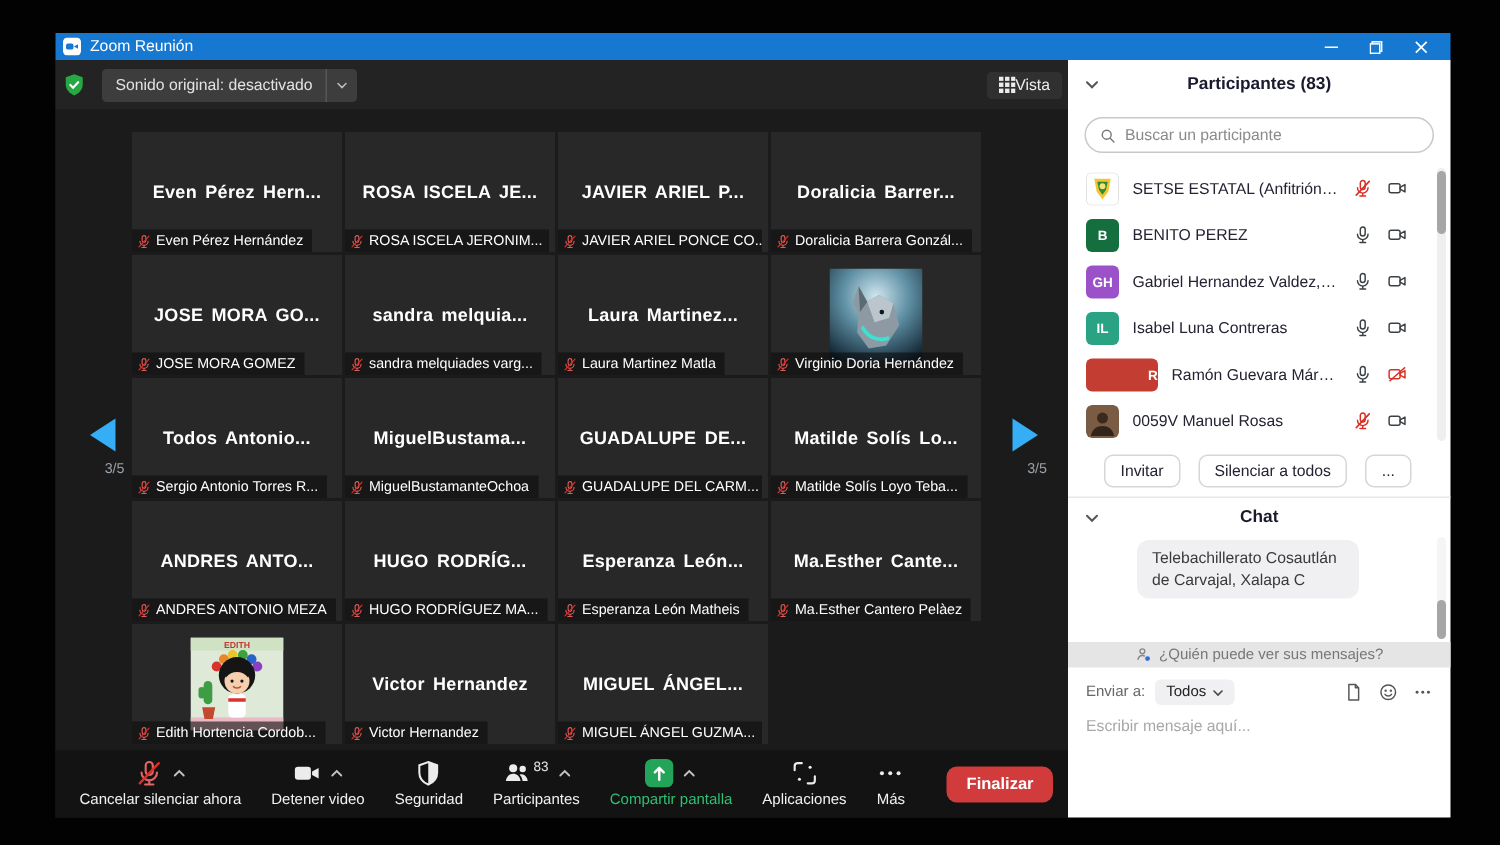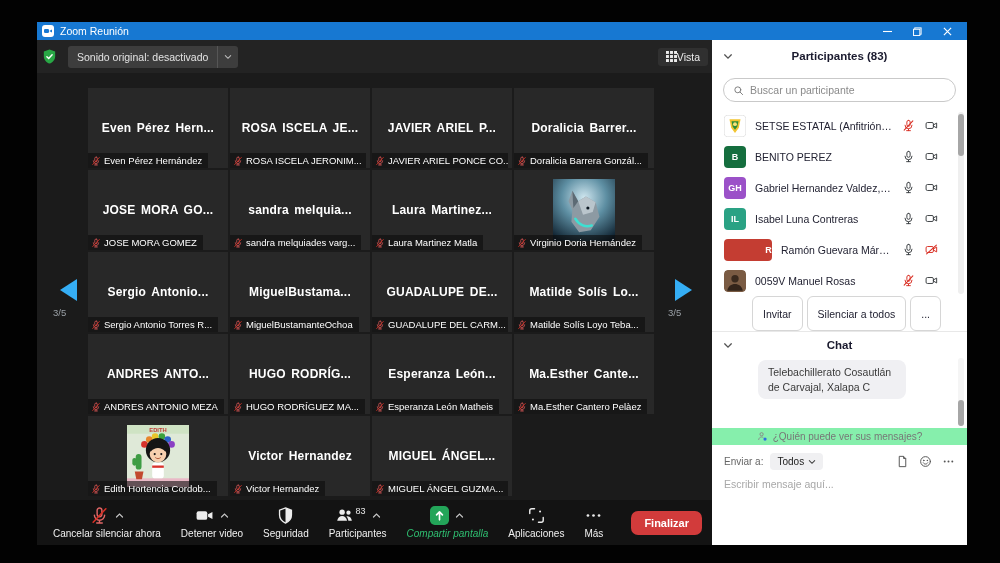--- a/index.html
+++ b/index.html
@@ -43,37 +43,37 @@
   .tile-name { color:#fff; font-weight:bold; font-size:12px; letter-spacing:.2px; text-align:center;
                padding:0 6px; word-spacing:2px; }
   .tile-label { position:absolute; left:0; bottom:0; display:flex; align-items:center; gap:3px;
                 background:rgba(12,12,12,.6); padding:2px 6px 2px 3px; font-size:9.5px; color:#fff;
                 max-width:97%; white-space:nowrap; overflow:hidden; }
   .mic-s { color:#e05a5a; width:10px; height:10px; display:flex; flex:none; }
   .mic-s svg { width:10px; height:10px; }
   .tile-avatar { width:62px; height:62px; }
   .tile-avatar svg { width:100%; height:100%; display:block; }
 
-  .nav { position:absolute; top:206px; width:30px; text-align:left; }
+  .nav { position:absolute; top:206px; width:30px; text-align:right; }
   .nav.prev { left:16px; } .nav.next { right:14px; }
   .tri-left { width:0; height:0; border-top:11px solid transparent; border-bottom:11px solid transparent;
               border-right:17px solid #35aef5; margin:0 auto; }
   .tri-right { width:0; height:0; border-top:11px solid transparent; border-bottom:11px solid transparent;
                border-left:17px solid #35aef5; margin:0 auto; }
   .page { margin-top:6px; font-size:9.5px; color:#9aa0a6; }
 
   
   .toolbar { height:45px; background:#131313; display:flex; align-items:stretch; padding:0 10px 0 6px; flex:none; }
   .titem { display:flex; flex-direction:column; align-items:center; justify-content:center; padding:0 10px; color:#ececec; }
   .ticon-row { height:19px; display:flex; align-items:center; }
   .ticon { display:flex; } .ticon svg { width:19px; height:19px; }
   .tchev { margin-left:6px; color:#c4c4c4; display:flex; } .tchev svg { width:9px; height:7px; }
   .pcount { font-size:9px; color:#e8e8e8; margin-left:2px; align-self:flex-start; }
   .tlabel { font-size:10px; margin-top:3px; color:#f1f1f1; white-space:nowrap; }
-  .tlabel.green { color:#2fbf71;font-style:italic; }
+  .tlabel.green { color:#2fbf71; }
   .end-btn { margin-left:auto; align-self:center; background:#d23b3b; color:#fff; font-weight:bold;
              font-size:11px; border:none; border-radius:7px; padding:6px 13px; font-family:inherit; }
 
   
   .p-header { height:32px; display:flex; align-items:center; justify-content:center; position:relative; flex:none; }
   .hchev { position:absolute; left:11px; color:#555; display:flex; } .hchev svg { width:10px; height:7px; }
   .htitle { font-size:11.5px; font-weight:bold; color:#1a1a2e; }
   .search-wrap { padding:6px 11px 8px; flex:none; }
   .search-box { height:24px; border:1px solid #c9c9c9; border-radius:12px; display:flex; align-items:center;
                 padding:0 9px; gap:6px; }
@@ -88,33 +88,33 @@
              justify-content:center; color:#fff; font-size:9px; font-weight:bold; overflow:hidden; }
   .pavatar svg { width:22px; height:22px; display:block; }
   .pname { font-size:10.5px; color:#232333; white-space:nowrap; overflow:hidden; text-overflow:ellipsis; flex:1; }
   .picons { display:flex; gap:9px; align-items:center; flex:none; }
   .ic { display:flex; color:#3c4043; } .ic svg { width:13px; height:13px; }
   .ic.cam svg { width:15px; height:13px; }
   .ic.muted { color:#d93025; }
   .pscroll { position:absolute; right:3px; top:2px; bottom:2px; width:6px; background:#efefef; border-radius:3px; }
   .pthumb { position:absolute; top:2px; left:0; width:6px; height:42px; background:#a6a6a6; border-radius:3px; }
 
-  .pbtns { height:36px; display:flex; padding:0 26px 0 40px; justify-content:space-between;
+  .pbtns { height:36px; display:flex; align-items:center; padding:0 26px 0 24px; justify-content:space-between;
            border-bottom:1px solid #e8e8e8; flex:none; }
   .pbtn { background:#fff; border:1px solid #d6d6d6; border-radius:6px; font-size:10.5px; color:#232333;
           padding:4px 10px; font-family:inherit; }
 
   
   .chat-header { height:26px; display:flex; align-items:center; justify-content:center; position:relative; flex:none; }
   .chat-body { position:relative; height:70px; flex:none; }
   .bubble { position:absolute; left:46px; top:2px; max-width:148px; background:#f0f0f3; border-radius:8px;
             padding:5px 10px; font-size:10.5px; line-height:1.4; color:#3a3a3a; }
   .cscroll { position:absolute; right:3px; top:0; bottom:2px; width:6px; background:#f5f5f5; border-radius:3px; }
   .cthumb { position:absolute; bottom:0; left:0; width:6px; height:26px; background:#a6a6a6; border-radius:3px; }
-  .privacy { height:17px; background:#86efac; display:flex; align-items:center; justify-content:center; gap:5px;
+  .privacy { height:17px; background:#e5e5e5; display:flex; align-items:center; justify-content:center; gap:5px;
              font-size:10px; color:#777; flex:none; }
   .privacy .pic { display:flex; } .privacy .pic svg { width:11px; height:11px; }
   .compose { flex:1; padding:8px 12px; }
   .compose-row { display:flex; align-items:center; gap:7px; }
   .sendto-label { font-size:10px; color:#666; }
   .sendto-chip { background:#f0f0f2; border-radius:4px; padding:3px 7px; font-size:10px; color:#222;
                  display:flex; align-items:center; gap:4px; border:none; font-family:inherit; }
   .sendto-chip .cchev { display:flex; color:#444; } .sendto-chip .cchev svg { width:8px; height:6px; }
   .compose-icons { margin-left:auto; display:flex; gap:10px; color:#555; align-items:center; }
   .compose-icons span { display:flex; } .compose-icons svg { width:13px; height:13px; }
@@ -319,21 +319,21 @@
                       <rect x="9" y="2.5" width="6" height="11" rx="3"></rect>
                       <path d="M5.5 11.5a6.5 6.5 0 0 0 13 0"></path>
                       <path d="M12 18.5v3M8.5 21.5h7"></path>
                       <path d="M4 20.5 20 3.5" stroke="#d93025" stroke-width="2"></path>
                     </svg>
                   </span>
                   <span>Virginio Doria Hernández</span>
                 </div>
               </div>
               <div class="tile">
-                <div class="tile-name">Sergio Antonio...</div>
+                <div class="tile-name">Todos Antonio...</div>
                 <div class="tile-label">
                   <span class="mic-s">
                     <svg viewBox="0 0 24 24" fill="none" stroke="currentColor" stroke-width="1.8" stroke-linecap="round">
                       <rect x="9" y="2.5" width="6" height="11" rx="3"></rect>
                       <path d="M5.5 11.5a6.5 6.5 0 0 0 13 0"></path>
                       <path d="M12 18.5v3M8.5 21.5h7"></path>
                       <path d="M4 20.5 20 3.5" stroke="#d93025" stroke-width="2"></path>
                     </svg>
                   </span>
                   <span>Sergio Antonio Torres R...</span>

